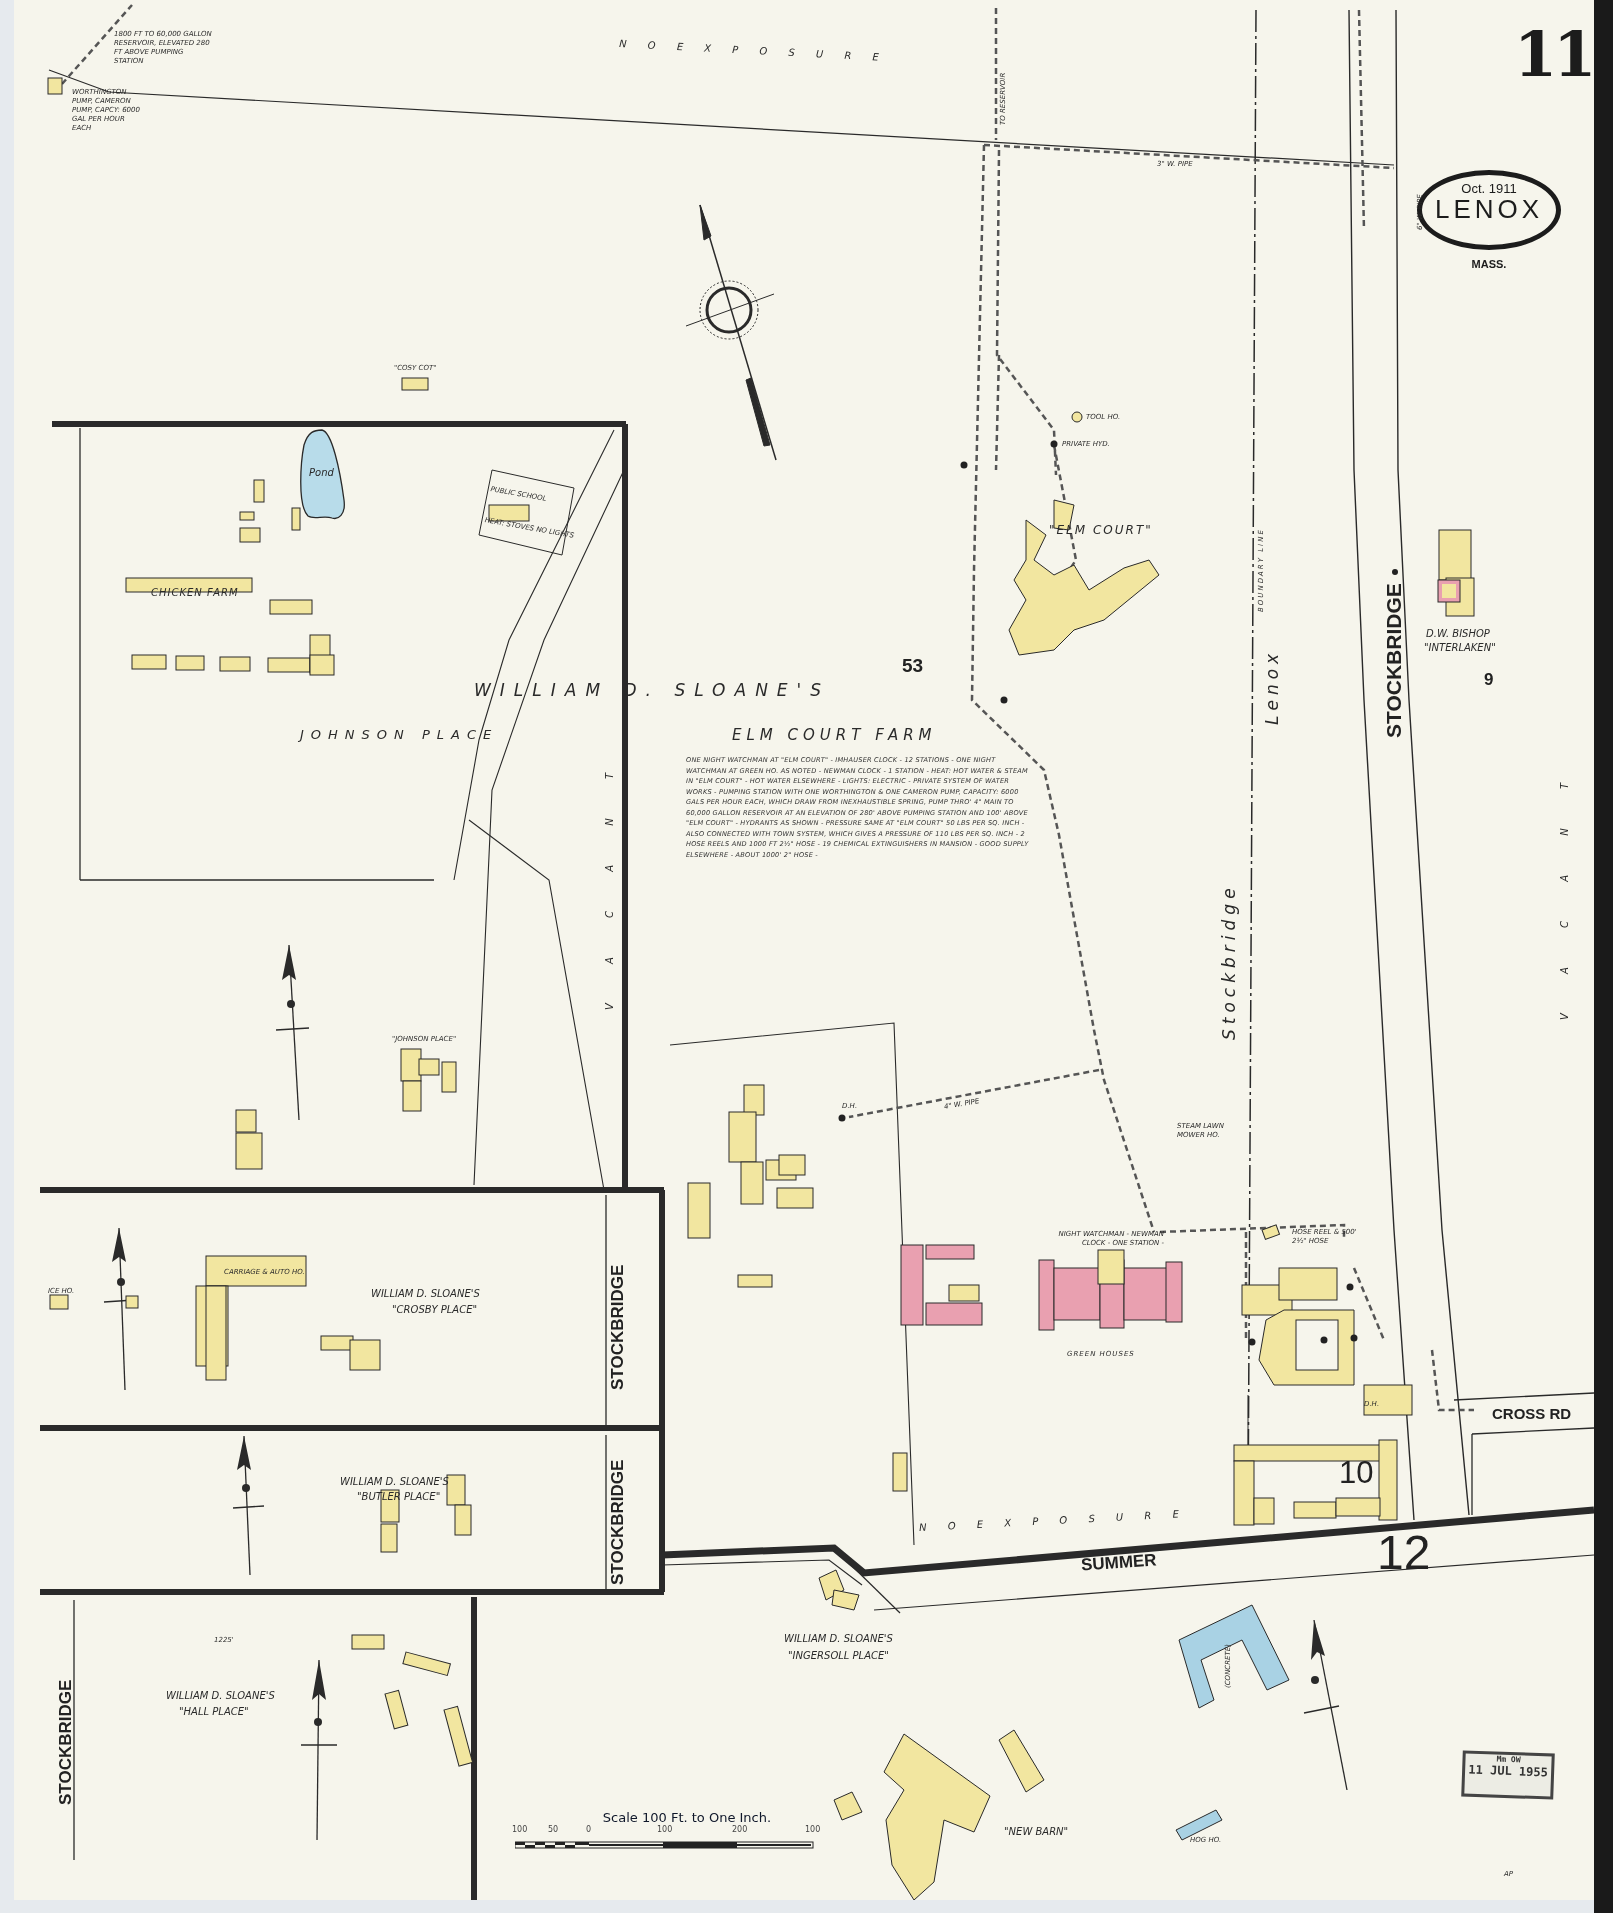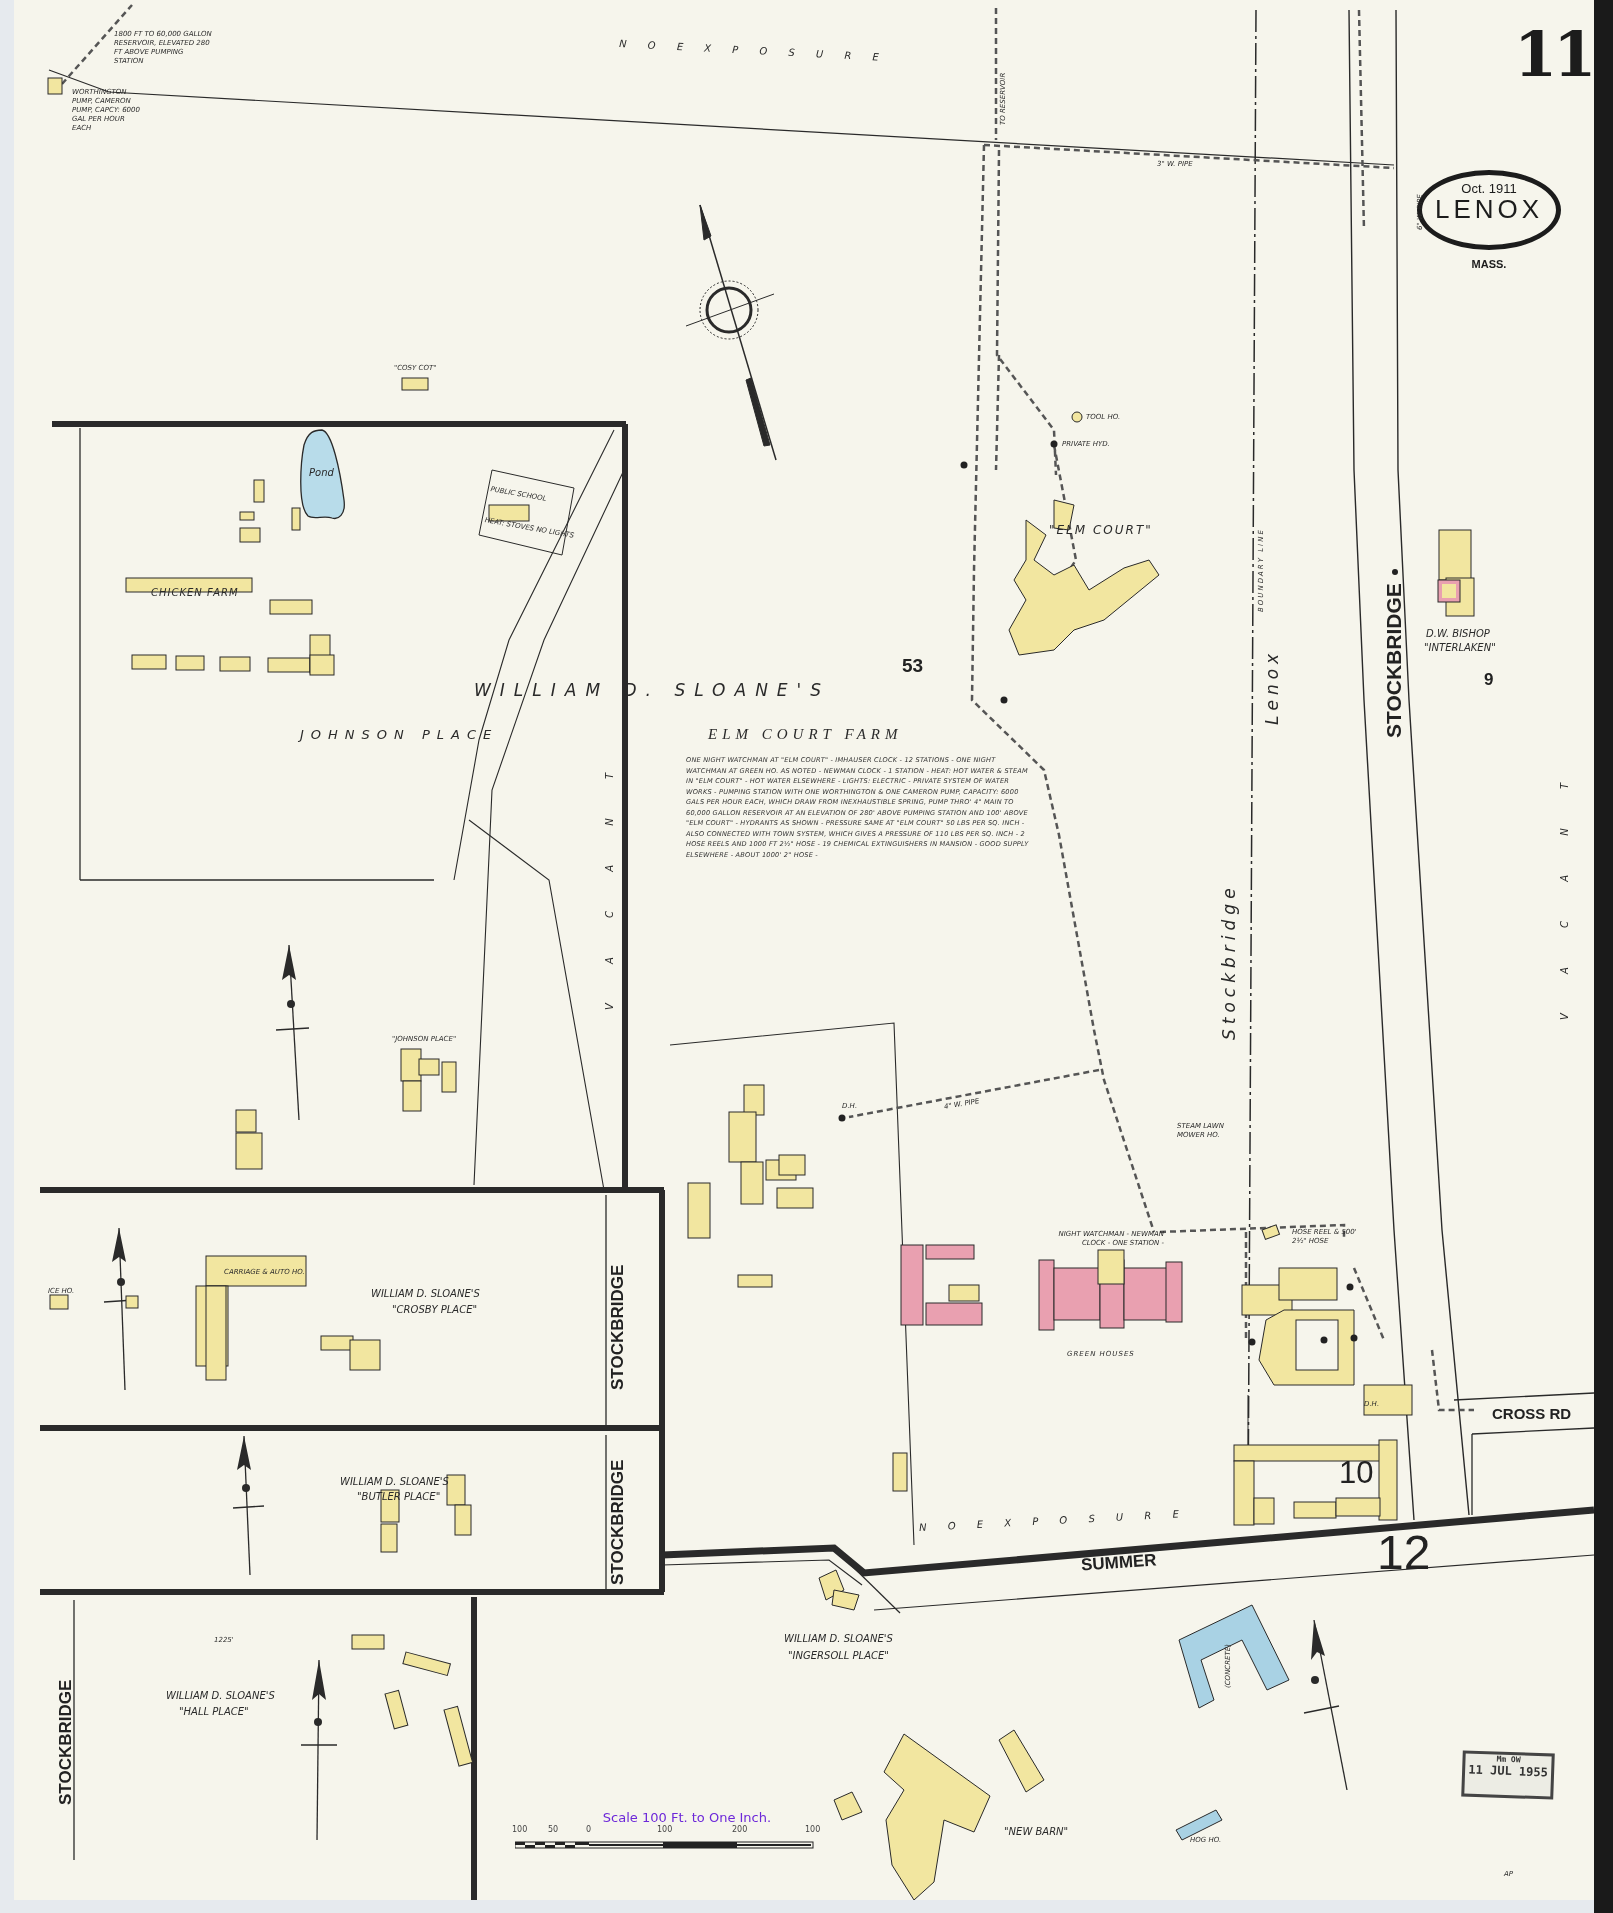--- a/index.html
+++ b/index.html
@@ -12,21 +12,21 @@
   .tiny{font-size:7px;line-height:9px;}
   .small{font-size:10px;}
   .vert{transform-origin:left top;transform:rotate(-90deg);}
   #sheetnum{position:absolute;left:1500px;top:18px;font-family:"DejaVu Serif",serif;font-weight:bold;font-size:62px;color:#1c1c1c;letter-spacing:-4px;}
   #cartouche{position:absolute;left:1403px;top:170px;width:144px;height:80px;border:5px solid #1c1c1c;border-radius:50%;text-align:center;font-family:"Liberation Sans",sans-serif;color:#1c1c1c;box-sizing:border-box;}
   #cartouche .d{font-size:13px;margin-top:6px;}
   #cartouche .t{font-size:26px;letter-spacing:4px;line-height:26px;}
   #cartouche .s{font-size:11px;font-weight:bold;margin-top:36px;}
   #notes{position:absolute;left:672px;top:755px;width:345px;font-size:6.6px;line-height:10.5px;font-style:italic;color:#333;letter-spacing:.2px;}
   #scale{position:absolute;left:498px;top:1810px;width:320px;}
-  #scale .cap{text-align:center;font-size:13px;color:#6d28d9;margin-left:30px;}
+  #scale .cap{text-align:center;font-size:13px;color:#0f172a;margin-left:30px;}
   #scale .ticks{position:relative;height:12px;font-size:8px;color:#444;}
   #scale .ticks span{position:absolute;}
   #stamp{position:absolute;left:1448px;top:1752px;width:86px;height:40px;border:3px solid #444;font-family:"DejaVu Sans Mono",monospace;font-weight:bold;font-size:12px;color:#333;text-align:center;transform:rotate(2deg);background:rgba(200,200,200,.2);}
 </style>
 </head>
 <body>
 
 <div id="sheet">
 
 <svg width="1580" height="1900" viewBox="0 0 1580 1900">
@@ -248,21 +248,21 @@
 <div class="lbl bold" style="left:1478px;top:1405px;font-size:15px;">CROSS RD</div>
 <div class="lbl vert" style="left:1205px;top:1040px;font-size:17px;letter-spacing:5px;">Stockbridge</div>
 <div class="lbl vert" style="left:1248px;top:725px;font-size:17px;letter-spacing:5px;">Lenox</div>
 <div class="lbl vert tiny" style="left:1243px;top:612px;letter-spacing:2px;">BOUNDARY LINE</div>
 <div class="lbl small" style="left:605px;top:45px;letter-spacing:9px;transform:rotate(3deg);">N O   E X P O S U R E</div>
 <div class="lbl small" style="left:905px;top:1515px;letter-spacing:9px;transform:rotate(-3deg);">N O   E X P O S U R E</div>
 <div class="lbl small vert" style="left:590px;top:1010px;letter-spacing:18px;">V A C A N T</div>
 <div class="lbl small vert" style="left:1545px;top:1020px;letter-spacing:18px;">V A C A N T</div>
 
 <div class="lbl" style="left:460px;top:680px;font-size:17px;letter-spacing:9px;">WILLIAM D. SLOANE'S</div>
-<div class="lbl" style="left:694px;top:726px;font-size:15px;letter-spacing:5px;font-family:Liberation Serif, serif;">ELM COURT FARM</div>
+<div class="lbl" style="left:718px;top:726px;font-size:15px;letter-spacing:5px;">ELM COURT FARM</div>
 <div id="notes">ONE NIGHT WATCHMAN AT "ELM COURT" - IMHAUSER CLOCK - 12 STATIONS - ONE NIGHT WATCHMAN AT GREEN HO. AS NOTED - NEWMAN CLOCK - 1 STATION - HEAT: HOT WATER &amp; STEAM IN "ELM COURT" - HOT WATER ELSEWHERE - LIGHTS: ELECTRIC - PRIVATE SYSTEM OF WATER WORKS - PUMPING STATION WITH ONE WORTHINGTON &amp; ONE CAMERON PUMP, CAPACITY: 6000 GALS PER HOUR EACH, WHICH DRAW FROM INEXHAUSTIBLE SPRING, PUMP THRO' 4" MAIN TO 60,000 GALLON RESERVOIR AT AN ELEVATION OF 280' ABOVE PUMPING STATION AND 100' ABOVE "ELM COURT" - HYDRANTS AS SHOWN - PRESSURE SAME AT "ELM COURT" 50 LBS PER SQ. INCH - ALSO CONNECTED WITH TOWN SYSTEM, WHICH GIVES A PRESSURE OF 110 LBS PER SQ. INCH - 2 HOSE REELS AND 1000 FT 2½" HOSE - 19 CHEMICAL EXTINGUISHERS IN MANSION - GOOD SUPPLY ELSEWHERE - ABOUT 1000' 2" HOSE -</div>
 
 <div class="lbl" style="left:1035px;top:523px;font-size:12px;letter-spacing:2px;">"ELM COURT"</div>
 <div class="lbl tiny" style="left:380px;top:364px;">"COSY COT"</div>
 <div class="lbl" style="left:286px;top:727px;font-size:13px;letter-spacing:7px;">JOHNSON PLACE</div>
 <div class="lbl tiny" style="left:378px;top:1035px;">"JOHNSON PLACE"</div>
 <div class="lbl small" style="left:137px;top:587px;letter-spacing:1px;">CHICKEN FARM</div>
 <div class="lbl small" style="left:295px;top:467px;">Pond</div>
 <div class="lbl tiny" style="left:476px;top:490px;transform:rotate(10deg);">PUBLIC SCHOOL</div>
 <div class="lbl tiny" style="left:470px;top:524px;transform:rotate(10deg);">HEAT: STOVES NO LIGHTS</div>

